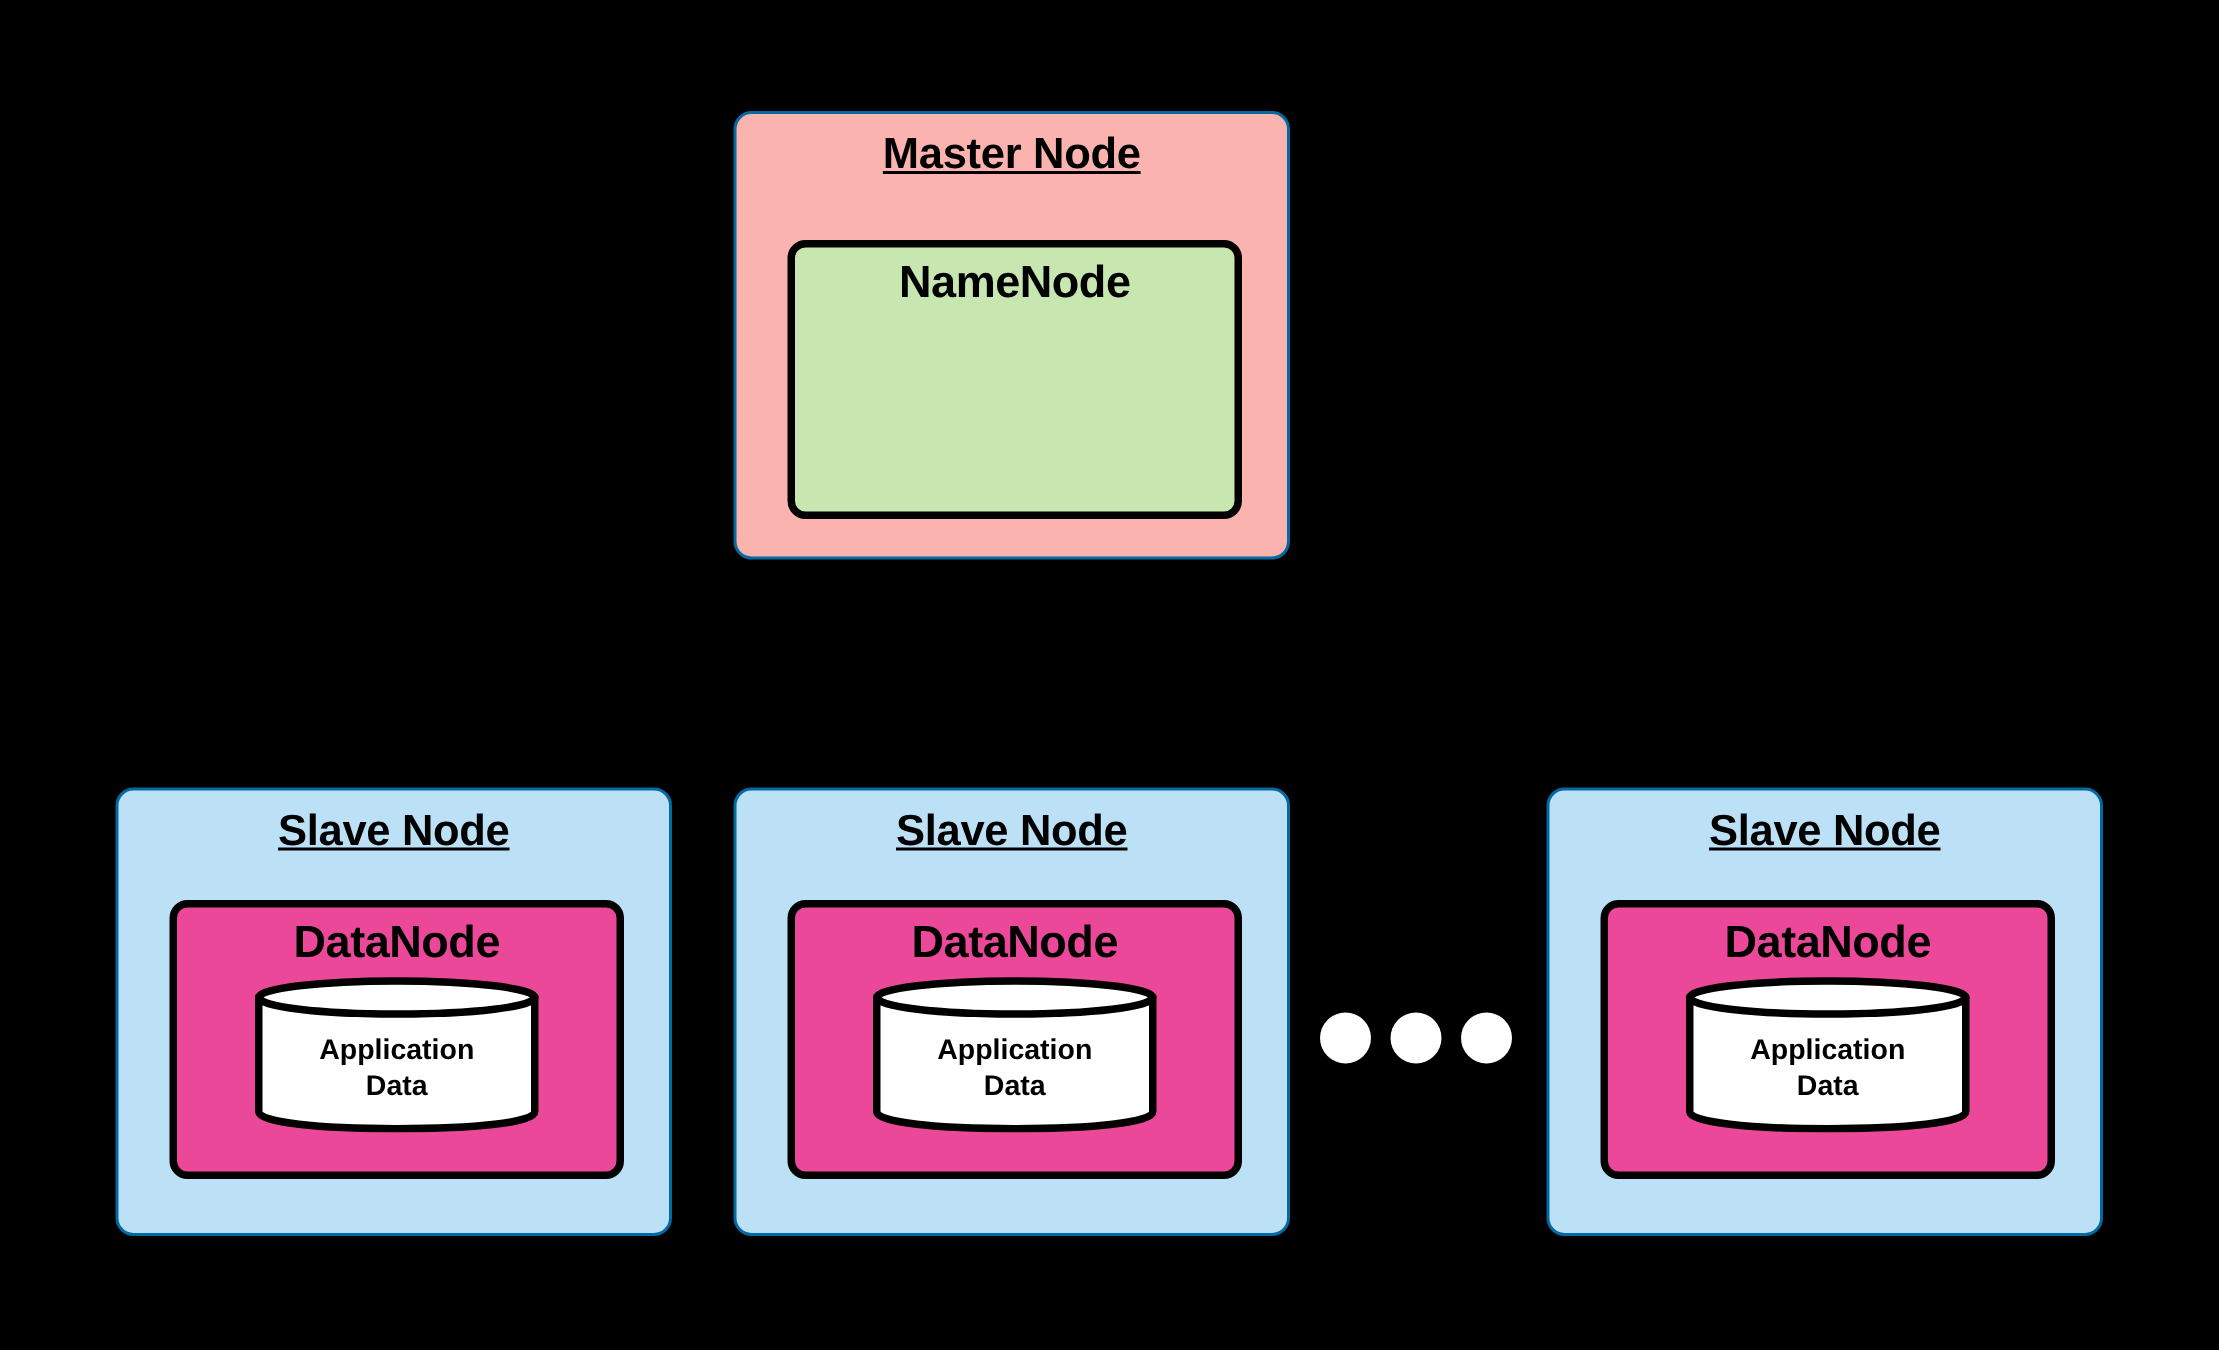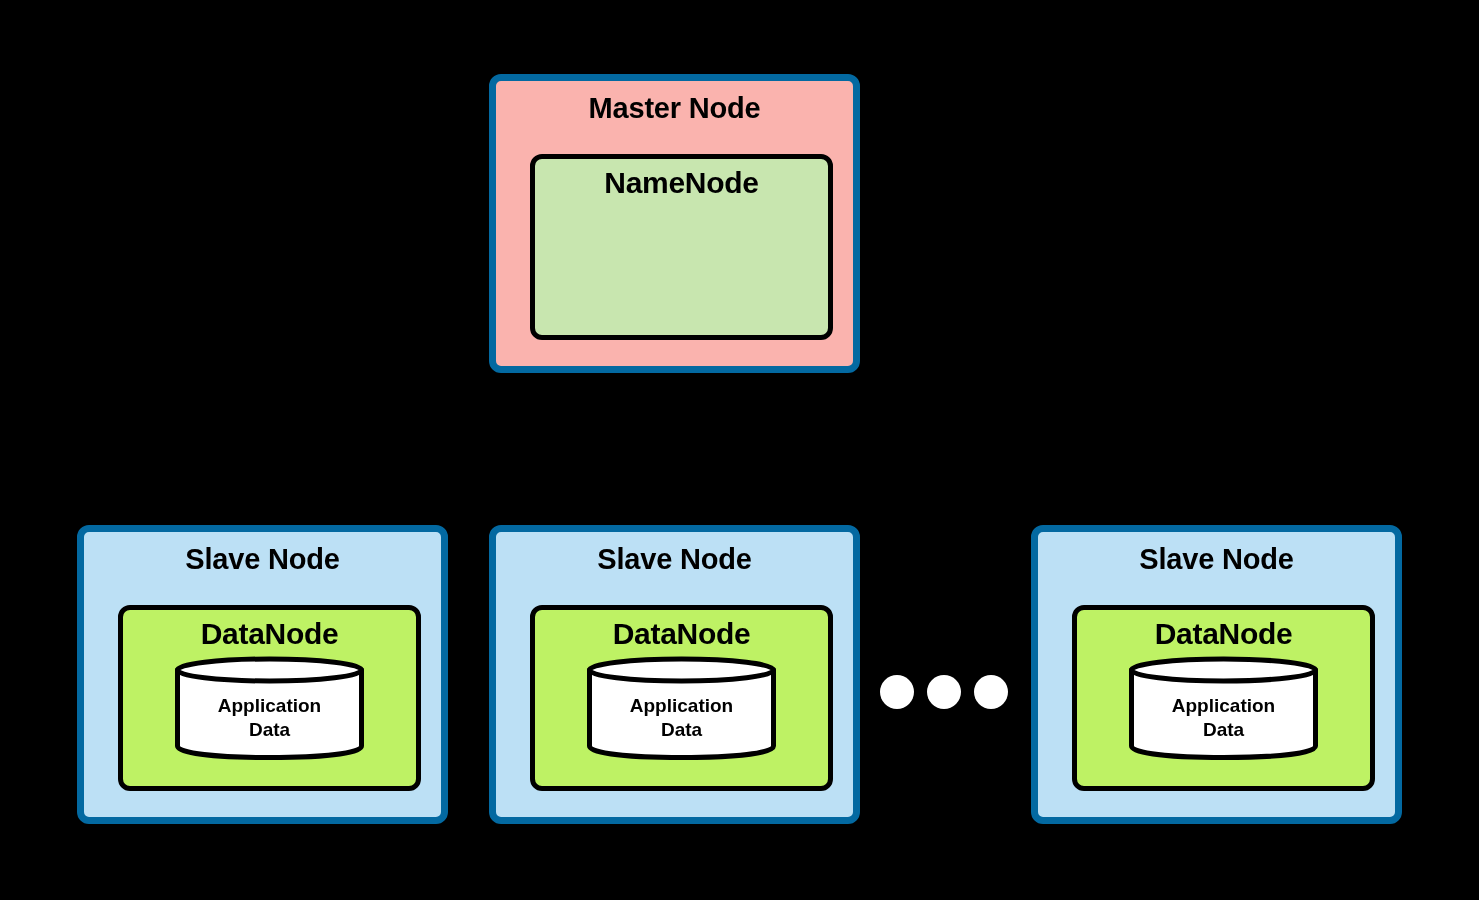--- a/index.html
+++ b/index.html
@@ -17,24 +17,25 @@
     height: 900px;
     background: #000000;
     overflow: hidden;
   }
 
   
   .node-card {
     position: absolute;
     box-sizing: border-box;
     border-radius: 12px;
-    border: 7px solid #0369a1;
+    border: 2px solid #0369a1;
     display: flex;
     flex-direction: column;
     align-items: center;
+    text-decoration: underline;
   }
   .node-card.master {
     background: #FAB3AE;
   }
   .node-card.slave {
     background: #BCE0F5;
   }
   .node-title {
     font-size: 29px;
     font-weight: bold;
@@ -49,23 +50,24 @@
     position: absolute;
     box-sizing: border-box;
     border-radius: 12px;
     border: 5px solid #000000;
     display: flex;
     flex-direction: column;
     align-items: center;
   }
   .service-box.namenode {
     background: #C8E6AF;
+    margin-top: 11px;
   }
   .service-box.datanode {
-    background: #bef264;
+    background: #ec4899;
   }
   .service-title {
     font-size: 30px;
     font-weight: bold;
     color: #000000;
     line-height: 1;
     letter-spacing: -0.3px;
     white-space: nowrap;
   }
 

